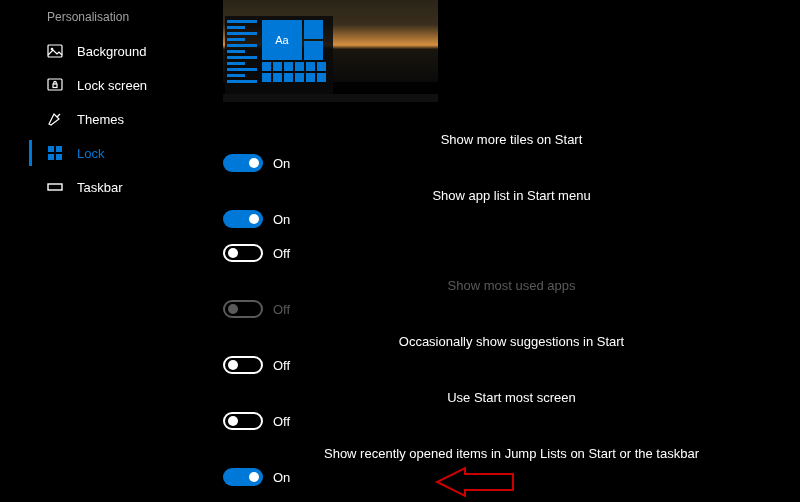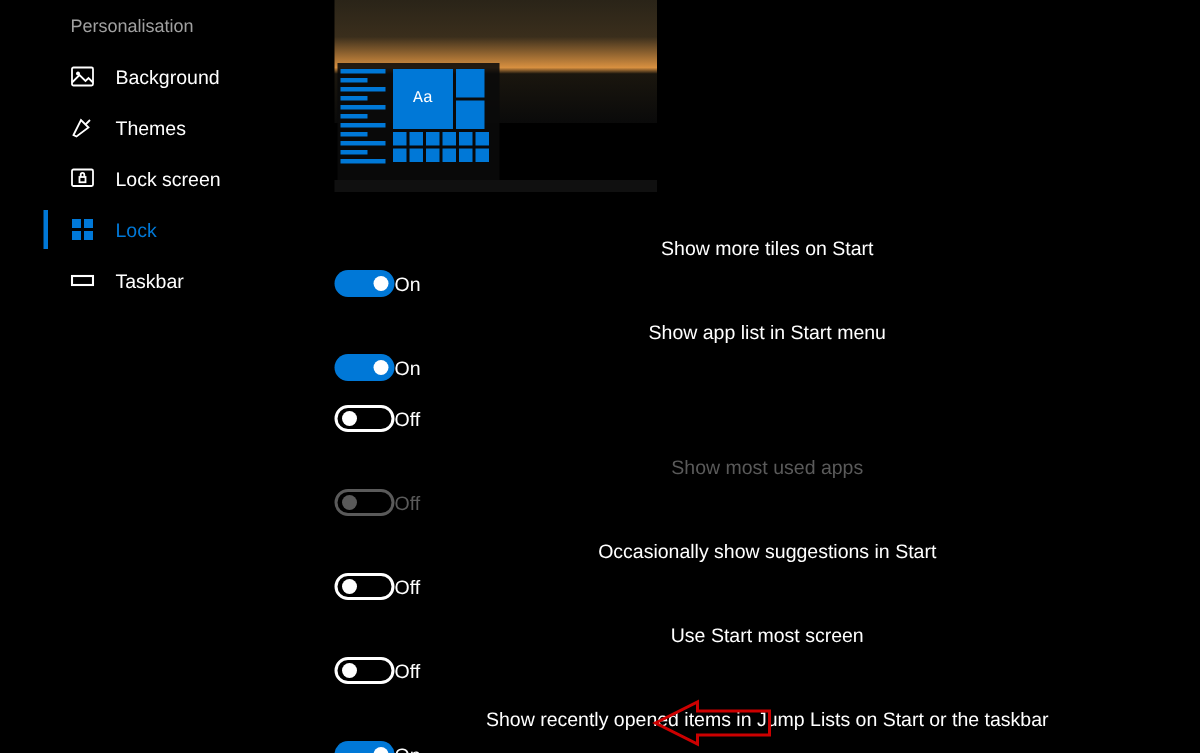--- a/index.html
+++ b/index.html
@@ -54,25 +54,24 @@
   .nav-icon svg { width: 16px; height: 16px; display: block; }
   .content {
     position: absolute;
     left: 223px;
     top: 0;
     right: 0;
     padding-top: 0;
   }
   .preview {
     width: 215px;
-    height: 128px;
+    height: 102px;
     position: relative;
     margin-bottom: 30px;
     background: #000;
-    font-family: Liberation Mono, monospace;
   }
   .preview-bg {
     position: absolute;
     left: 0; right: 0; top: 0; height: 82px;
     background: linear-gradient(to bottom, #2a2418 0%, #3a2e1c 30%, #d89040 55%, #1a160e 60%, #0a0a0a 100%);
   }
   .preview-taskbar {
     position: absolute;
     left: 0; right: 0; bottom: 0; height: 8px;
     background: #101010;
@@ -130,20 +129,21 @@
   }
   .setting-label {
     color: #fff;
     font-size: 13px;
     margin-bottom: 7px;
   }
   .setting.disabled .setting-label { color: #5a5a5a; }
   .toggle-row {
     display: flex;
     align-items: center;
+    gap: 10px;
   }
   .toggle {
     width: 40px; height: 18px;
     border-radius: 9px;
     position: relative;
     cursor: pointer;
   }
   .toggle.on { background: #0078d7; }
   .toggle.off { background: transparent; border: 2px solid #fff; height: 18px; }
   .toggle.off.disabled { border-color: #5a5a5a; cursor: default; }
@@ -183,36 +183,36 @@
           <path d="M1 12 L6 7 L10 11 L12 9 L15 12"></path>
         </svg>
     </span>
     <span>Background</span>
   </div>
 
 
   <div class="nav-item">
     <span class="nav-icon">
       <svg viewBox="0 0 16 16" fill="none" stroke="#fff" stroke-width="1.2">
-          <path d="M2 13 L7 3 L12 8 L4 14 Z"></path>
-          <path d="M10 6 L13 3"></path>
-        </svg>
-    </span>
-    <span>Themes</span>
-  </div>
-
-  <div class="nav-item">
-    <span class="nav-icon">
-      <svg viewBox="0 0 16 16" fill="none" stroke="#fff" stroke-width="1.2">
           <rect x="1" y="2" width="14" height="11" rx="1"></rect>
           <rect x="6" y="7" width="4" height="3.5"></rect>
           <path d="M6.8 7 V5.5 a1.2 1.2 0 0 1 2.4 0 V7"></path>
         </svg>
     </span>
     <span>Lock screen</span>
+  </div>
+
+  <div class="nav-item">
+    <span class="nav-icon">
+      <svg viewBox="0 0 16 16" fill="none" stroke="#fff" stroke-width="1.2">
+          <path d="M2 13 L7 3 L12 8 L4 14 Z"></path>
+          <path d="M10 6 L13 3"></path>
+        </svg>
+    </span>
+    <span>Themes</span>
   </div>
 
   <div class="nav-item selected">
     <span class="nav-icon">
       <svg viewBox="0 0 16 16" fill="#0078d7">
           <rect x="1" y="1" width="6" height="6"></rect>
           <rect x="9" y="1" width="6" height="6"></rect>
           <rect x="1" y="9" width="6" height="6"></rect>
           <rect x="9" y="9" width="6" height="6"></rect>
         </svg>

